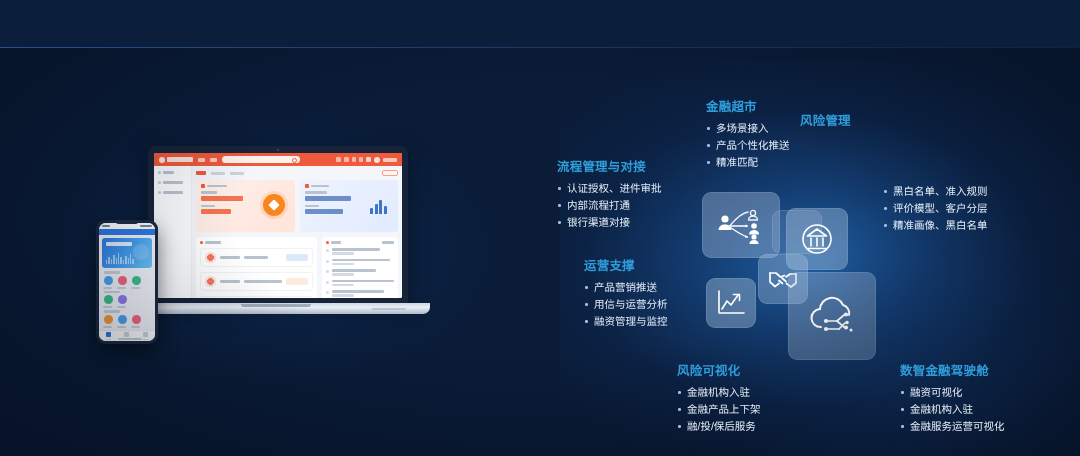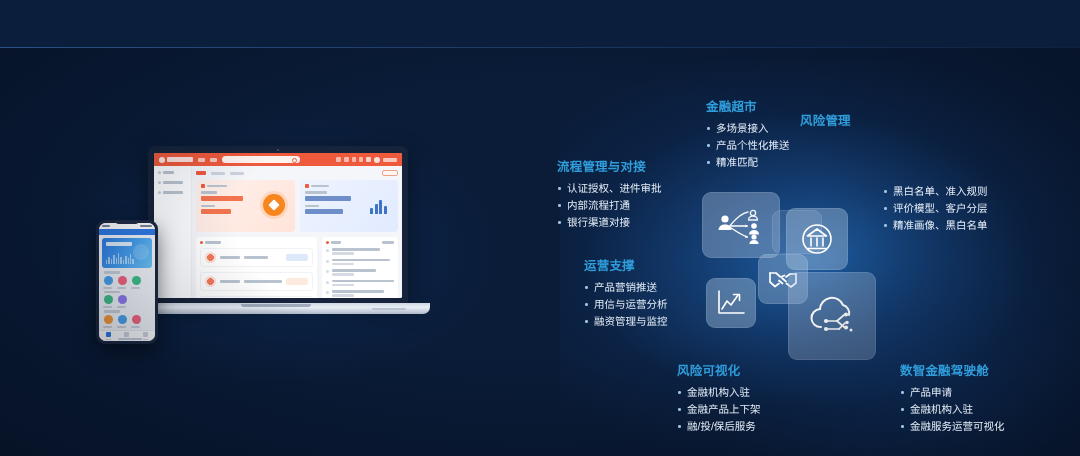--- a/index.html
+++ b/index.html
@@ -738,21 +738,21 @@
     <ul>
       <li>产品营销推送</li>
       <li>用信与运营分析</li>
       <li>融资管理与监控</li>
     </ul>
   </div>
 
   <div class="block b-szjr">
     <h3>数智金融驾驶舱</h3>
     <ul>
-      <li>产品申请</li>
+      <li>融资可视化</li>
       <li>金融机构入驻</li>
       <li>金融服务运营可视化</li>
     </ul>
   </div>
 
   <div class="block b-jrfw">
     <h3>风险可视化</h3>
     <ul>
       <li>金融机构入驻</li>
       <li>金融产品上下架</li>

